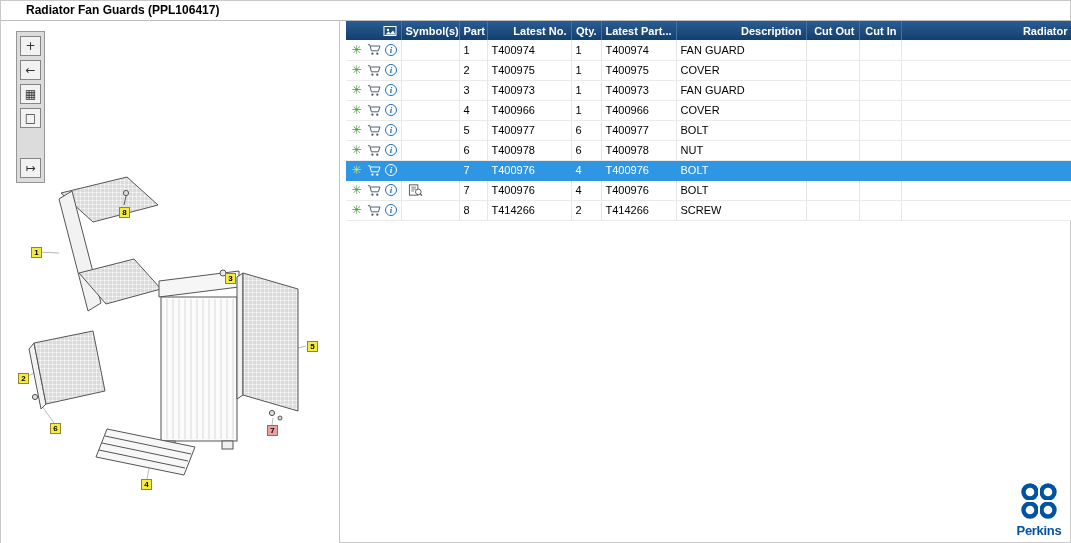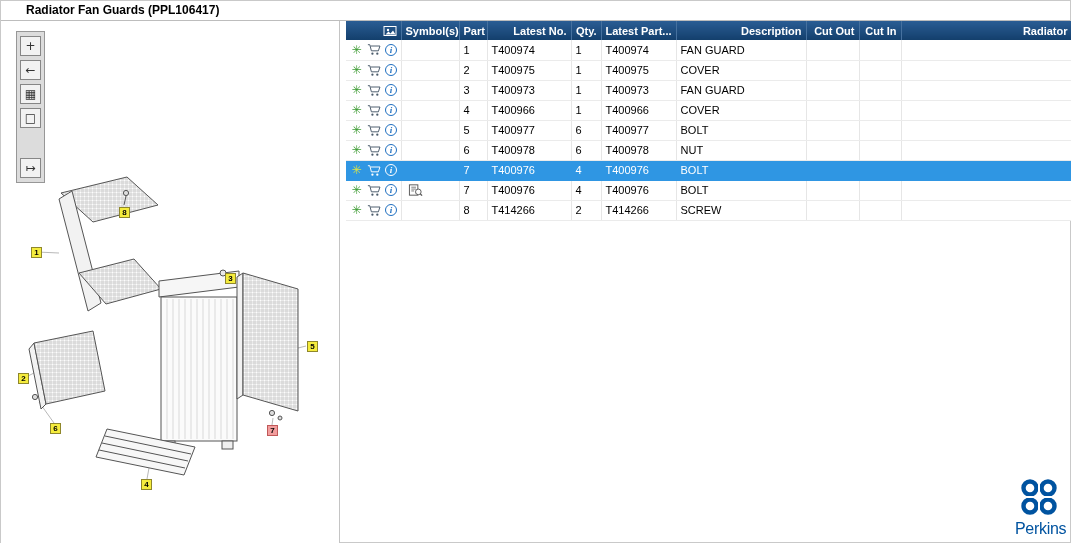--- a/index.html
+++ b/index.html
@@ -67,21 +67,21 @@
     border: 1px solid #1f6fc0; color: #1f6fc0;
     font-family: "Liberation Serif", serif; font-style: italic; font-weight: bold;
     font-size: 9px; line-height: 10px;
   }
   tr.selected .ic.info { border-color: #fff; color: #fff; }
   .ic.symbol { color: #555; }
   .hdr-icon { display: inline-flex; vertical-align: middle; }
 
   
   .brand { position: absolute; right: 7px; bottom: 4px; width: 48px; text-align: center; }
-  .brand-text { color: #0053a0; font-weight: normal; font-size: 16px; line-height: 1.1; letter-spacing: -0.3px; }
+  .brand-text { color: #0053a0; font-weight: bold; font-size: 13px; line-height: 1.1; letter-spacing: -0.3px; }
 </style>
 </head>
 <body>
 
 <div class="app">
 
   <div class="title-bar">Radiator Fan Guards (PPL106417)</div>
 
   <div class="diagram-panel">
     <div class="diagram-toolbar">

